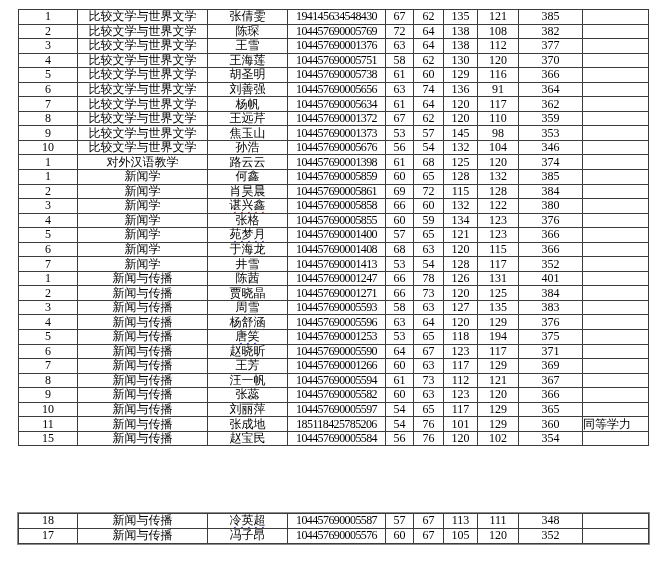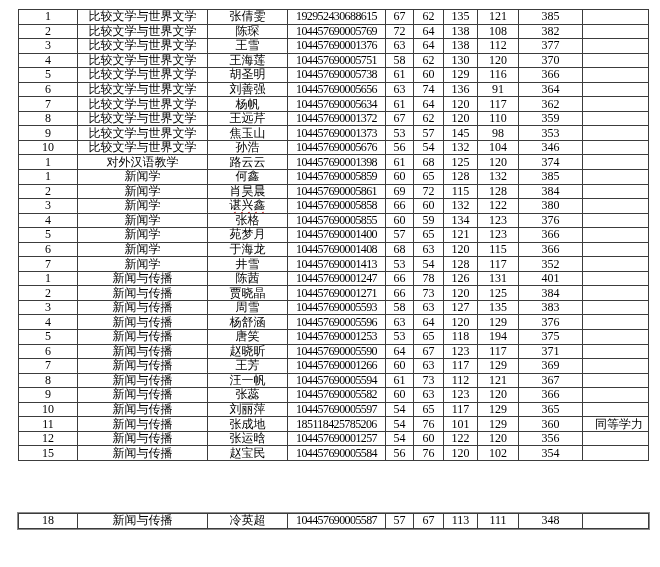--- a/index.html
+++ b/index.html
@@ -35,23 +35,24 @@
     vertical-align: middle;
     white-space: nowrap;
     overflow: hidden;
   }
   .bottom-table td { height: 13.9px; }
   .score-table td.id {
     letter-spacing: -0.6px;
   }
   .score-table td.remark {
     text-align: left;
-    padding-left: 12px;
+    padding-left: 0;
   }
   .wavy-blue {
+    text-decoration: underline;
     text-decoration-style: wavy;
     text-decoration-color: #2828c8;
     text-decoration-thickness: 1px;
     text-underline-offset: 2px;
     text-align: center;
   }
   .wavy-red {
     text-decoration: underline;
     text-decoration-style: wavy;
     text-decoration-color: #c82020;
@@ -76,21 +77,21 @@
         <col style="width:34px">
         <col style="width:41px">
       <col style="width:64px">
         <col style="width:66px">
     </colgroup>
     <tbody id="main-tbody">
         <tr>
           <td>1</td>
           <td>比较文学与世界文学</td>
           <td>张倩雯</td>
-          <td class="id">192952430688615</td>
+          <td class="id">194145634548430</td>
           <td>67</td>
           <td>62</td>
           <td>135</td>
           <td>121</td>
           <td>385</td>
           <td class="remark"></td>
         </tr>
         <tr>
           <td>2</td>
           <td>比较文学与世界文学</td>
@@ -419,32 +420,20 @@
           <td>11</td>
           <td>新闻与传播</td>
           <td>张成地</td>
           <td class="id">185118425785206</td>
           <td>54</td>
           <td>76</td>
           <td>101</td>
           <td>129</td>
           <td>360</td>
           <td class="remark">同等学力</td>
-        </tr>
-        <tr>
-          <td>12</td>
-          <td>新闻与传播</td>
-          <td><span class="wavy-blue">张运晗</span></td>
-          <td class="id">104457690001257</td>
-          <td>54</td>
-          <td>60</td>
-          <td>122</td>
-          <td>120</td>
-          <td>356</td>
-          <td class="remark"></td>
         </tr>
         <tr>
           <td>15</td>
           <td>新闻与传播</td>
           <td>赵宝民</td>
           <td class="id">104457690005584</td>
           <td>56</td>
           <td>76</td>
           <td>120</td>
           <td>102</td>
@@ -473,16 +462,28 @@
           <td>新闻与传播</td>
           <td><span class="wavy-blue">冷英超</span></td>
           <td class="id">104457690005587</td>
           <td>57</td>
           <td>67</td>
           <td>113</td>
           <td>111</td>
           <td>348</td>
           <td class="remark"></td>
         </tr>
+        <tr>
+          <td>17</td>
+          <td>新闻与传播</td>
+          <td>冯子昂</td>
+          <td class="id">104457690005576</td>
+          <td>60</td>
+          <td>67</td>
+          <td>105</td>
+          <td>120</td>
+          <td>352</td>
+          <td class="remark"></td>
+        </tr>
       </tbody>
   </table>
 
 </div>
 
 </body></html>

